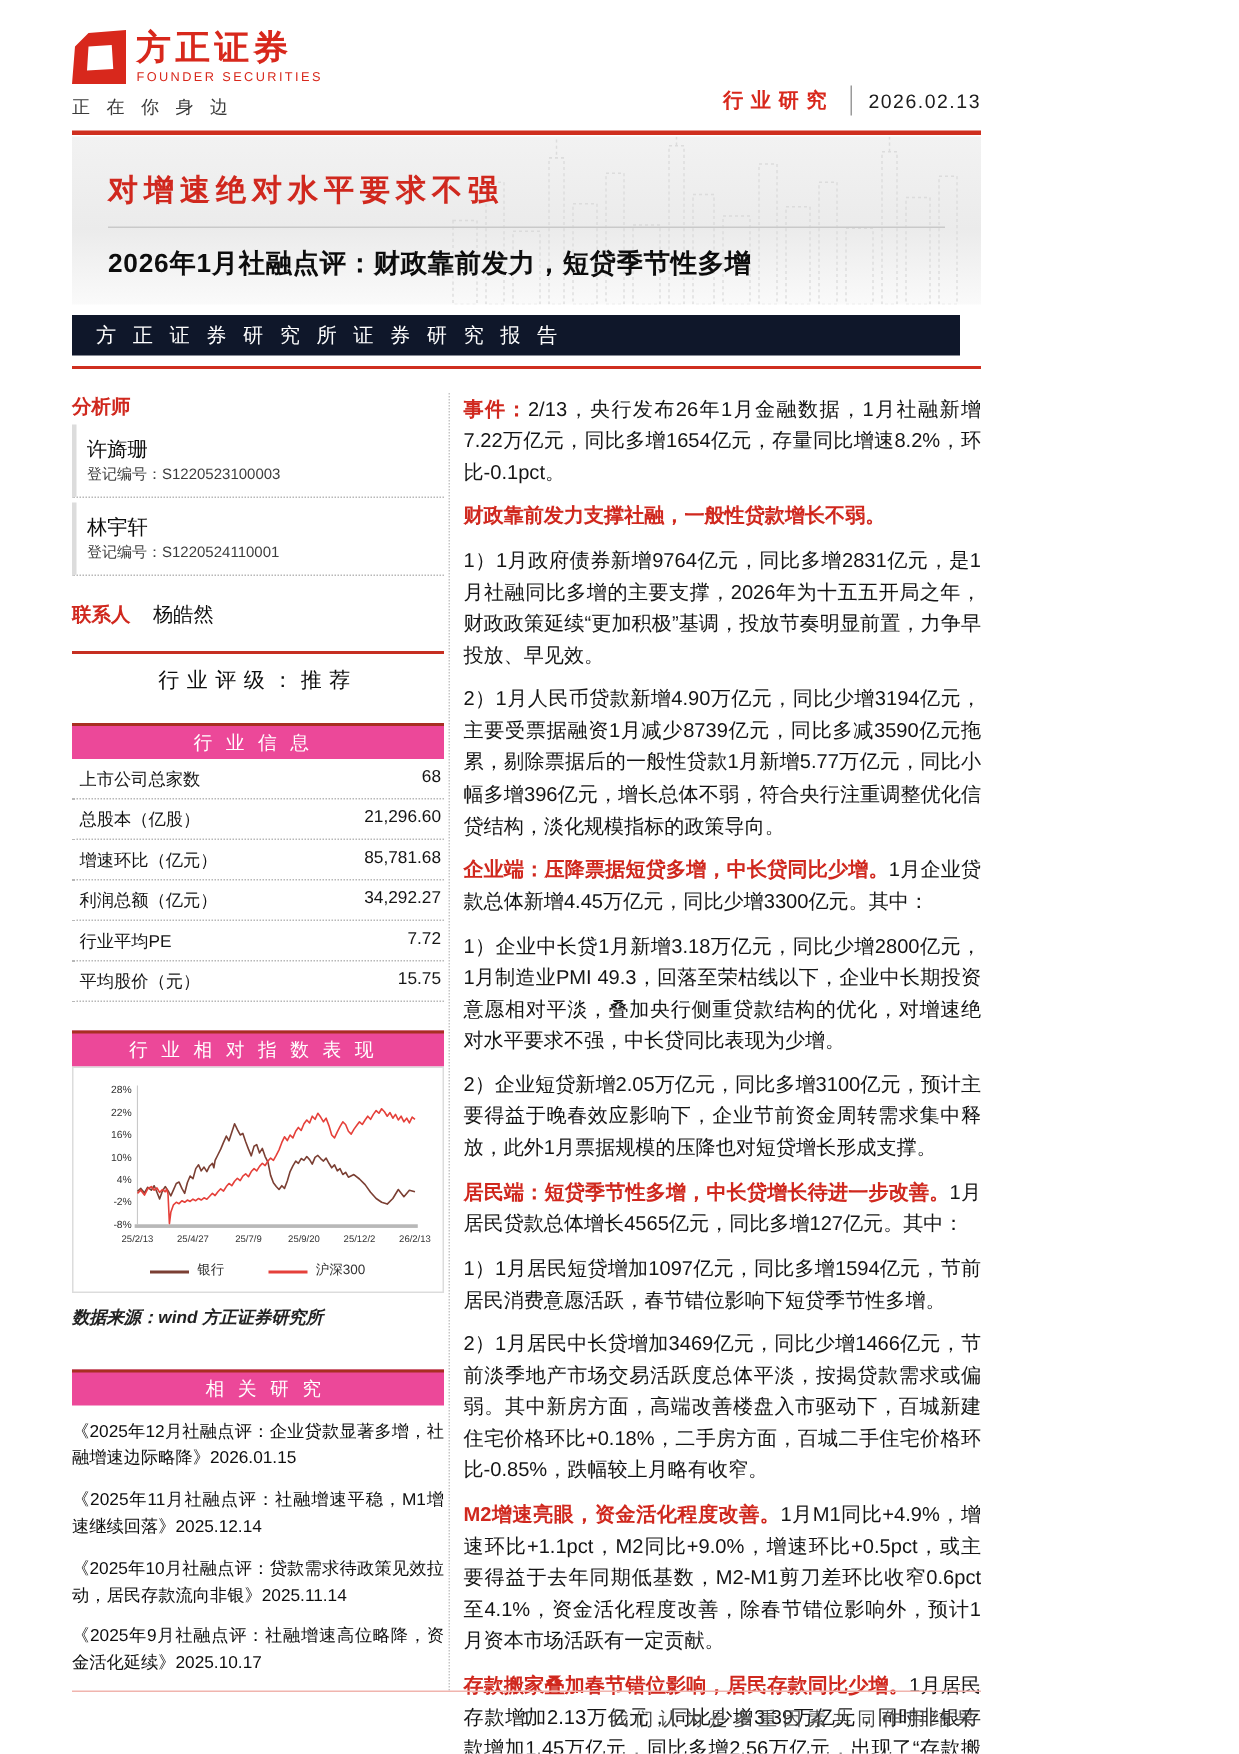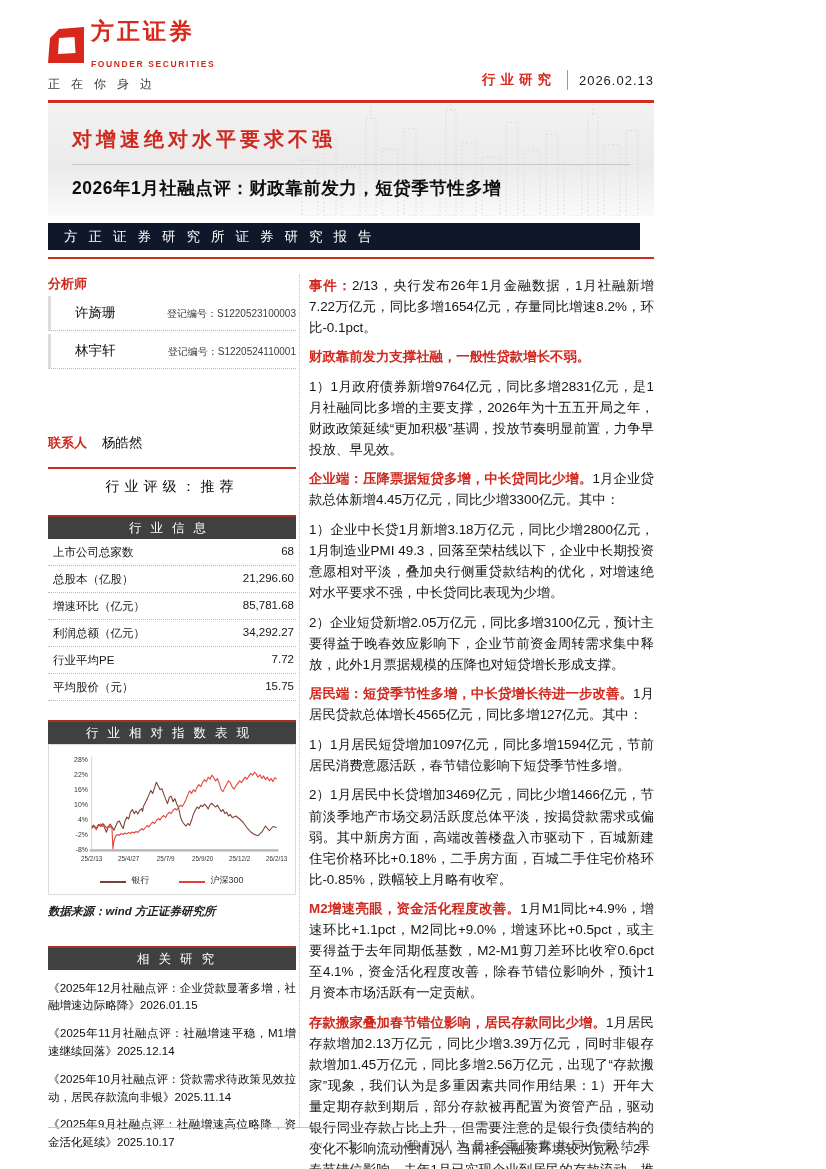--- a/index.html
+++ b/index.html
@@ -3,21 +3,21 @@
 <meta charset="utf-8">
 <style>
   html,body{margin:0;padding:0;background:#fff;}
   .page{width:690px;height:1169px;box-sizing:border-box;padding:20px 36px 14px 48px;
         display:flex;flex-direction:column;background:#fff;color:#111;
         font-family:"Liberation Sans","DejaVu Sans",sans-serif;}
   
   .top{display:flex;justify-content:space-between;align-items:flex-end;}
   .logo-row{display:flex;align-items:center;gap:7px;}
   .logo-cn{font-size:23px;font-weight:bold;color:#d8281c;letter-spacing:3px;line-height:1;}
-  .logo-en{font-size:8.5px;font-weight:bold;color:#d8281c;letter-spacing:1.6px;margin-top:16px;}
+  .logo-en{font-size:8.5px;font-weight:normal;color:#d8281c;letter-spacing:1.6px;margin-top:3px;}
   .slogan{font-size:12px;color:#3a3a3a;letter-spacing:11px;margin-top:7px;}
   .head-right{display:flex;align-items:center;gap:11px;padding-bottom:3px;}
   .category{color:#d8281c;font-size:13.5px;font-weight:bold;letter-spacing:5px;}
   .vline{width:1px;height:20px;background:#9a9a9a;}
   .date{font-size:13px;color:#1c1c1c;letter-spacing:1px;}
   .red-rule{height:2.5px;background:#cf2f1f;margin-top:7px;}
   .red-rule.thin{height:2px;margin-top:7px;}
   
   .banner{position:relative;margin-top:1px;overflow:hidden;
           background:linear-gradient(180deg,#f2f2f2 0%,#ebebeb 55%,#fafafa 100%);
@@ -28,28 +28,28 @@
   .title{position:relative;font-size:17.5px;font-weight:bold;margin:0;letter-spacing:.5px;color:#0d0d0d;}
   .band{margin-top:7px;height:27px;line-height:27px;background:#0f172a;color:#fff;
         font-size:13.5px;letter-spacing:11px;padding-left:16px;box-sizing:border-box;
         width:calc(100% - 14px);white-space:nowrap;overflow:hidden;}
   
   .columns{display:flex;margin-top:16px;flex:1;min-height:0;}
   .sidebar{width:252px;flex:0 0 252px;border-right:1px dotted #c5c5c5;padding-right:3px;box-sizing:border-box;}
   .main{flex:1;padding-left:9px;min-width:0;}
   .sb-label{color:#d0281e;font-weight:bold;font-size:13px;}
   .analyst-row{display:flex;align-items:baseline;justify-content:space-between;
-               border-left:3px solid #dcdcdc;padding:8px 0 8px 24px;border-bottom:1px dotted #b8b8b8;margin-top:3px;}
+               border-left:3px solid #dcdcdc;padding:8px 0 8px 7px;border-bottom:1px dotted #b8b8b8;margin-top:3px;flex-direction:column;}
   .aname{font-size:13.5px;color:#0d0d0d;}
   .areg{font-size:10px;color:#3c3c3c;}
   .contact-row{margin-top:17px;display:flex;gap:15px;align-items:baseline;}
-  .contact-name{font-size:13.5px;color:#0d0d0d;margin-top:48px;}
+  .contact-name{font-size:13.5px;color:#0d0d0d;}
   .rating{margin-top:15px;border-top:2px solid #c62f21;text-align:center;font-size:14px;
           letter-spacing:5px;padding:9px 0 19px;color:#0d0d0d;}
-  .section-header{background:#404040;color:#fff;text-align:center;font-size:12.5px;
+  .section-header{background:#ec4899;color:#fff;text-align:center;font-size:12.5px;
                   letter-spacing:9px;height:22px;line-height:22px;border-top:2px solid #a82f22;
                   white-space:nowrap;overflow:hidden;}
   .mt{margin-top:19px;} .mt2{margin-top:27px;padding-left:16px;}
   .inforow{display:flex;justify-content:space-between;font-size:11.5px;padding:6px 2px 5px 5px;
            border-bottom:1px dotted #b8b8b8;color:#151515;}
   .chart-box{border:1px solid #dcdcdc;margin-top:0;padding:7px 3px 3px;}
   #chart-svg{display:block;width:100%;height:114px;}
   .legend{display:flex;justify-content:center;gap:30px;padding:3px 0 4px;align-items:center;}
   .legend .sw{display:inline-block;width:26px;height:2px;margin-right:5px;}
   .legend .lt{font-size:9px;color:#333;}
@@ -209,20 +209,21 @@
           <div class="rel-item">《2025年10月社融点评：贷款需求待政策见效拉动，居民存款流向非银》2025.11.14</div>
           <div class="rel-item">《2025年9月社融点评：社融增速高位略降，资金活化延续》2025.10.17</div>
         </div>
     </aside>
 
     <main class="main">
       <div id="paragraphs">
           <p class="para"><span class="seg-red">事件：</span><span class="seg-normal">2/13，央行发布26年1月金融数据，1月社融新增7.22万亿元，同比多增1654亿元，存量同比增速8.2%，环比-0.1pct。</span></p>
           <p class="para"><span class="seg-red">财政靠前发力支撑社融，一般性贷款增长不弱。</span></p>
           <p class="para"><span class="seg-normal">1）1月政府债券新增9764亿元，同比多增2831亿元，是1月社融同比多增的主要支撑，2026年为十五五开局之年，财政政策延续“更加积极”基调，投放节奏明显前置，力争早投放、早见效。</span></p>
+          <p class="para"><span class="seg-normal">2）1月人民币贷款新增4.90万亿元，同比少增3194亿元，主要受票据融资1月减少8739亿元，同比多减3590亿元拖累，剔除票据后的一般性贷款1月新增5.77万亿元，同比小幅多增396亿元，增长总体不弱，符合央行注重调整优化信贷结构，淡化规模指标的政策导向。</span></p>
           <p class="para"><span class="seg-red">企业端：压降票据短贷多增，中长贷同比少增。</span><span class="seg-normal">1月企业贷款总体新增4.45万亿元，同比少增3300亿元。其中：</span></p>
           <p class="para"><span class="seg-normal">1）企业中长贷1月新增3.18万亿元，同比少增2800亿元，1月制造业PMI 49.3，回落至荣枯线以下，企业中长期投资意愿相对平淡，叠加央行侧重贷款结构的优化，对增速绝对水平要求不强，中长贷同比表现为少增。</span></p>
           <p class="para"><span class="seg-normal">2）企业短贷新增2.05万亿元，同比多增3100亿元，预计主要得益于晚春效应影响下，企业节前资金周转需求集中释放，此外1月票据规模的压降也对短贷增长形成支撑。</span></p>
           <p class="para"><span class="seg-red">居民端：短贷季节性多增，中长贷增长待进一步改善。</span><span class="seg-normal">1月居民贷款总体增长4565亿元，同比多增127亿元。其中：</span></p>
           <p class="para"><span class="seg-normal">1）1月居民短贷增加1097亿元，同比多增1594亿元，节前居民消费意愿活跃，春节错位影响下短贷季节性多增。</span></p>
           <p class="para"><span class="seg-normal">2）1月居民中长贷增加3469亿元，同比少增1466亿元，节前淡季地产市场交易活跃度总体平淡，按揭贷款需求或偏弱。其中新房方面，高端改善楼盘入市驱动下，百城新建住宅价格环比+0.18%，二手房方面，百城二手住宅价格环比-0.85%，跌幅较上月略有收窄。</span></p>
           <p class="para"><span class="seg-red">M2增速亮眼，资金活化程度改善。</span><span class="seg-normal">1月M1同比+4.9%，增速环比+1.1pct，M2同比+9.0%，增速环比+0.5pct，或主要得益于去年同期低基数，M2-M1剪刀差环比收窄0.6pct至4.1%，资金活化程度改善，除春节错位影响外，预计1月资本市场活跃有一定贡献。</span></p>
           <p class="para"><span class="seg-red">存款搬家叠加春节错位影响，居民存款同比少增。</span><span class="seg-normal">1月居民存款增加2.13万亿元，同比少增3.39万亿元，同时非银存款增加1.45万亿元，同比多增2.56万亿元，出现了“存款搬家”现象，我们认为是多重因素共同作用结果：1）开年大量定期存款到期后，部分存款被再配置为资管产品，驱动银行同业存款占比上升，但需要注意的是银行负债结构的变化不影响流动性情况，当前社会融资环境较为宽松；2）春节错位影响，去年1月已实现企业到居民的存款流动，推高了居民存款基数，并也拉低了企业存款基数，因而今年1月企业—居民也出现了存款跷跷板现象；3）1月资本市场活跃、保险销售高增也支撑了非银存款增长。</span></p>
           <p class="para"><span class="seg-red">投资建议：维持“推荐”评级。</span><span class="seg-normal">2026年银行净息差企稳可期，基本面修复确定性强，资金面看，险资开门红规模稳增，随监管持续引导中长期资金入市，有望继续加大银行板块配置规模。</span></p>
         </div>

